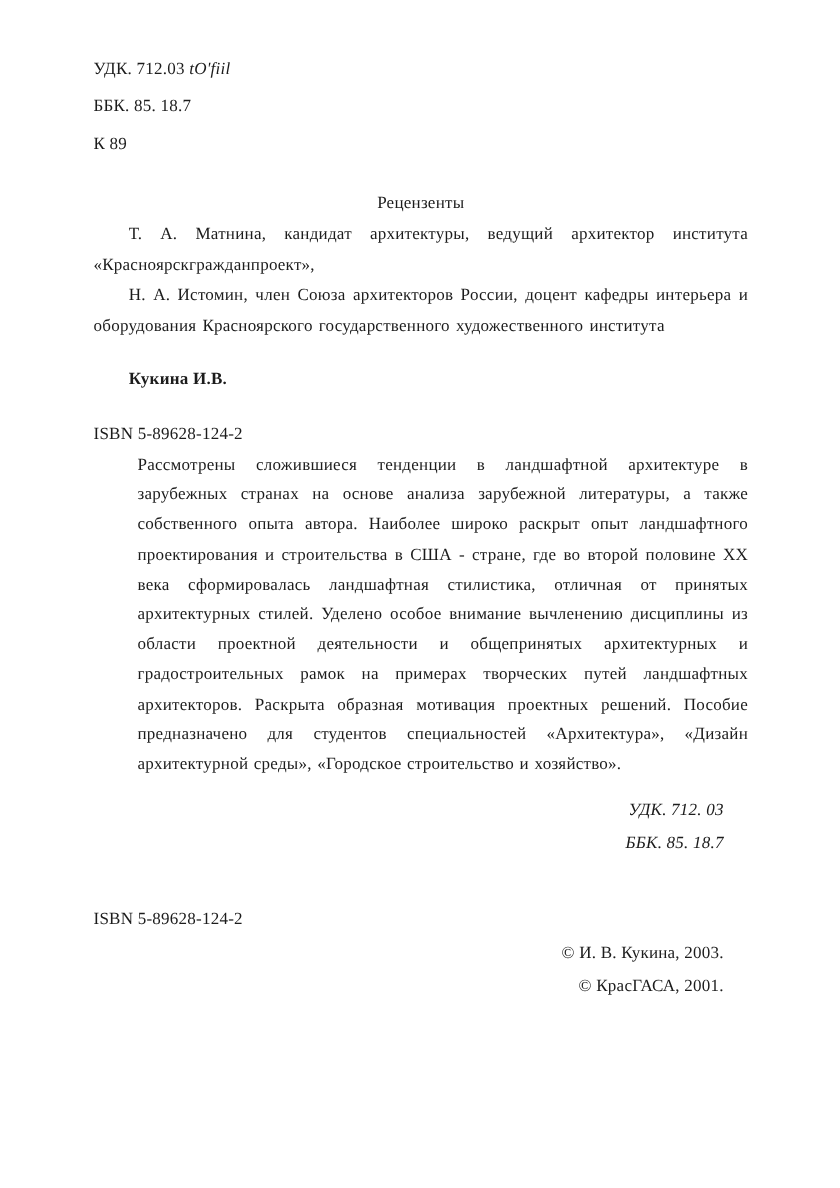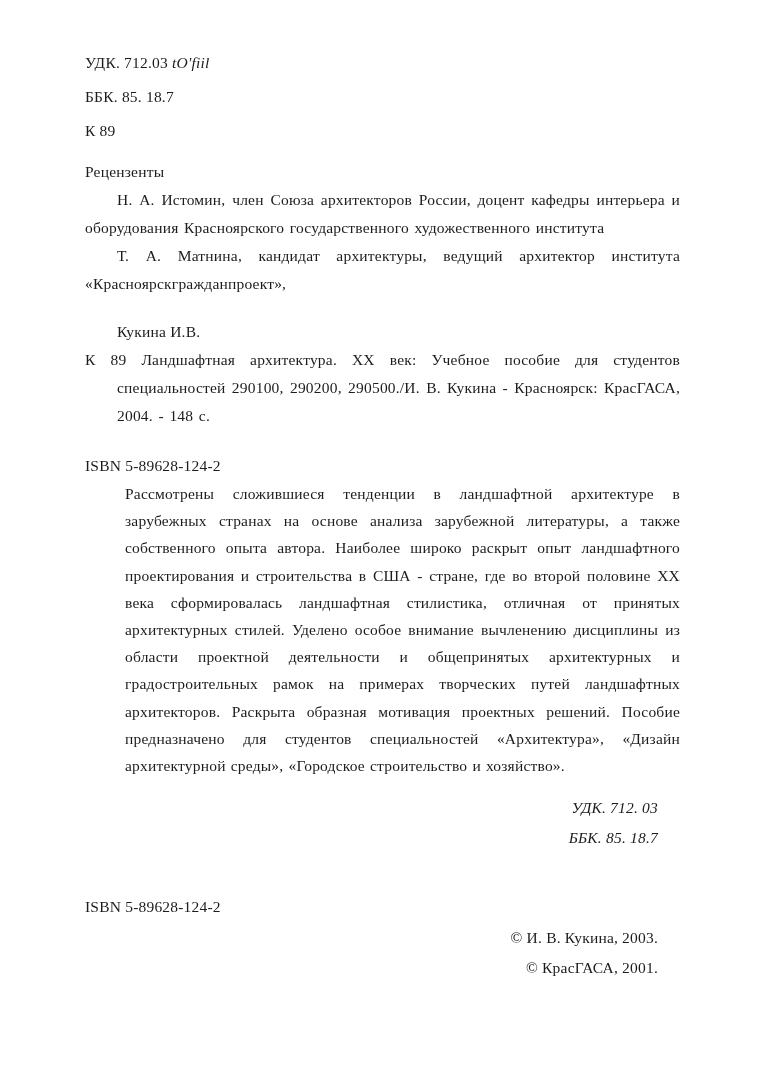--- a/index.html
+++ b/index.html
@@ -25,32 +25,32 @@
     margin: 0;
     font-size: 15.5px;
     line-height: 28px;
     letter-spacing: 0.2px;
   }
   .top-block p {
     line-height: 34px;
   }
   .italic { font-style: italic; }
   .centered {
-    text-align: left;
-    margin-top: 10px;
+    text-align: center;
+    margin-top: 23px;
   }
   .justify {
     text-align: justify;
     word-spacing: 1.5px;
   }
   .firstline { text-indent: 32px; }
   .author {
     margin-top: 20px;
     margin-left: 32px;
-    font-weight: normal;
+    font-weight: bold;
   }
   .catalog {
     padding-left: 32px;
     text-indent: -32px;
   }
   .isbn-top { margin-top: 22px; }
   .abstract {
     margin-left: 40px;
     line-height: 27.2px;
     text-align: justify;
@@ -77,26 +77,25 @@
 <div class="page">
 
   <div class="top-block">
     <p><span>УДК. 712.03</span> <span class="italic">tO'fiil</span></p>
     <p>ББК. 85. 18.7</p>
     <p>К 89</p>
   </div>
 
   <p class="centered">Рецензенты</p>
 
+  <p class="justify firstline">Т. А. Матнина, кандидат архитектуры, ведущий архитектор института «Красноярскгражданпроект»,</p>
   <p class="justify firstline">Н. А. Истомин, член Союза архитекторов России, доцент кафедры интерьера и оборудования Красноярского государственного художественного института</p>
-  <p class="justify firstline">Т. А. Матнина, кандидат архитектуры, ведущий архитектор института «Красноярскгражданпроект»,</p>
 
   <p class="author">Кукина И.В.</p>
 
-  <p class="catalog justify"><span>К 89</span> <span>Ландшафтная архитектура. XX век: Учебное пособие для студентов специальностей 290100, 290200, 290500./И. В. Кукина - Красноярск: КрасГАСА, 2004. - 148 с.</span></p>
 
   <p class="isbn-top">ISBN 5-89628-124-2</p>
 
   <p class="abstract">Рассмотрены сложившиеся тенденции в ландшафтной архитектуре в зарубежных странах на основе анализа зарубежной литературы, а также собственного опыта автора. Наиболее широко раскрыт опыт ландшафтного проектирования и строительства в США - стране, где во второй половине XX века сформировалась ландшафтная стилистика, отличная от принятых архитектурных стилей. Уделено особое внимание вычленению дисциплины из области проектной деятельности и общепринятых архитектурных и градостроительных рамок на примерах творческих путей ландшафтных архитекторов. Раскрыта образная мотивация проектных решений. Пособие предназначено для студентов специальностей «Архитектура», «Дизайн архитектурной среды», «Городское строительство и хозяйство».</p>
 
   <div class="codes-right">
     <p>УДК. 712. 03</p>
     <p>ББК. 85. 18.7</p>
   </div>
 

